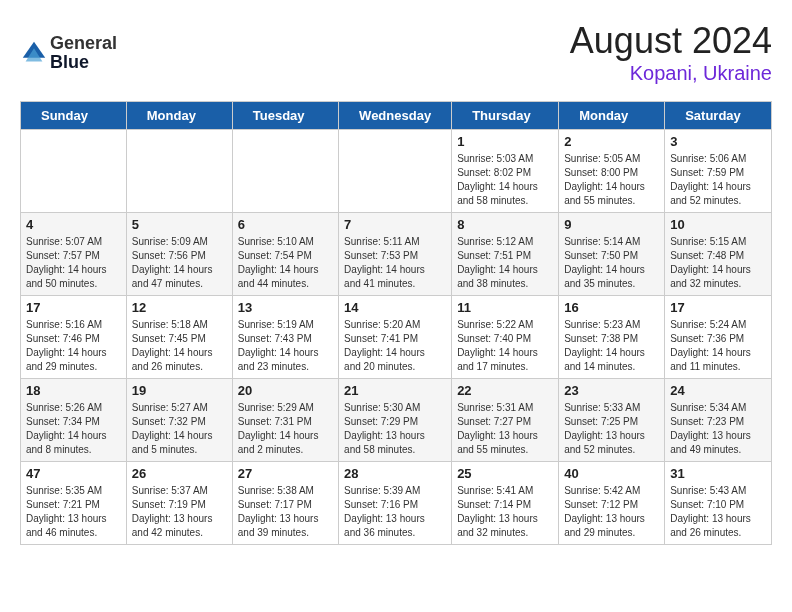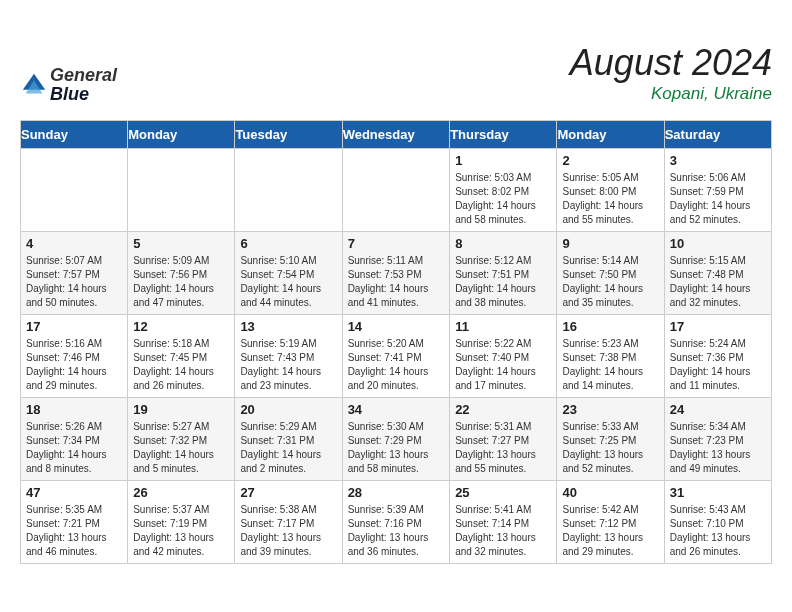--- a/index.html
+++ b/index.html
@@ -6,23 +6,22 @@
     body {
       font-family: Arial, sans-serif;
       background: #fff;
       width: 792px;
       min-height: 612px;
       padding: 20px;
     }
     .header {
       display: flex;
       justify-content: space-between;
-      align-items: flex-end;
+      align-items: center;
       margin-bottom: 16px;
-      font-style: italic;
     }
     .logo {
       display: flex;
       align-items: center;
     }
     .logo-text-general {
       font-size: 18px;
       font-weight: bold;
       color: #333;
       line-height: 1;
@@ -33,40 +32,39 @@
       color: #0f172a;
       line-height: 1;
     }
     .logo-icon {
       width: 28px;
       height: 28px;
       margin-right: 2px;
     }
     .title-block {
       text-align: right;
-      margin-top: 22px;
     }
     .month-year {
       font-size: 36px;
       font-weight: normal;
       color: #222;
     }
     .location {
-      font-size: 17px;
-      color: #15803d;
+      font-size: 20px;
+      color: #6d28d9;
     }
     .calendar {
       width: 100%;
       border-collapse: collapse;
       font-size: 11px;
     }
     .calendar thead th {
       background-color: #1a5fa8;
       color: #fff;
-      padding: 6px 0;
+      padding: 6px 20px;
       text-align: left;
       font-size: 13px;
       font-weight: bold;
       border: 1px solid #ccc;
     }
     .calendar tbody td {
       vertical-align: top;
       border: 1px solid #ccc;
       padding: 4px 5px;
       min-height: 80px;
@@ -211,21 +209,21 @@
         </td>
         <td>
           <div class="day-number">19</div>
           <div class="day-info">Sunrise: 5:27 AM<br>Sunset: 7:32 PM<br>Daylight: 14 hours<br>and 5 minutes.</div>
         </td>
         <td>
           <div class="day-number">20</div>
           <div class="day-info">Sunrise: 5:29 AM<br>Sunset: 7:31 PM<br>Daylight: 14 hours<br>and 2 minutes.</div>
         </td>
         <td>
-          <div class="day-number">34</div>
+          <div class="day-number">21</div>
           <div class="day-info">Sunrise: 5:30 AM<br>Sunset: 7:29 PM<br>Daylight: 13 hours<br>and 58 minutes.</div>
         </td>
         <td>
           <div class="day-number">22</div>
           <div class="day-info">Sunrise: 5:31 AM<br>Sunset: 7:27 PM<br>Daylight: 13 hours<br>and 55 minutes.</div>
         </td>
         <td>
           <div class="day-number">23</div>
           <div class="day-info">Sunrise: 5:33 AM<br>Sunset: 7:25 PM<br>Daylight: 13 hours<br>and 52 minutes.</div>
         </td>

